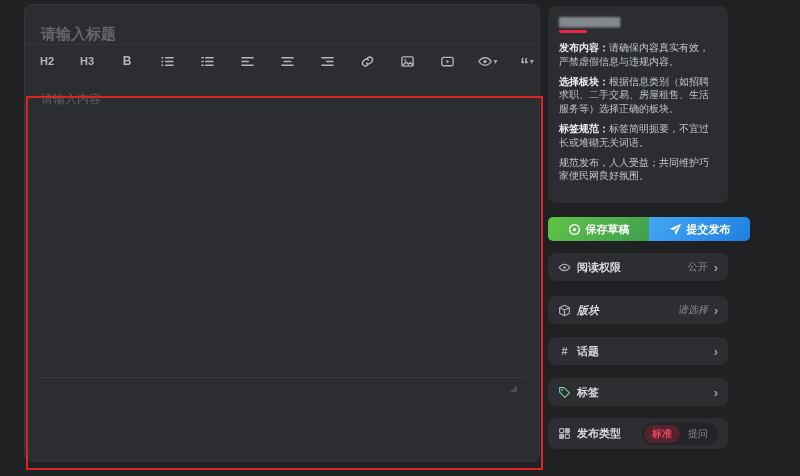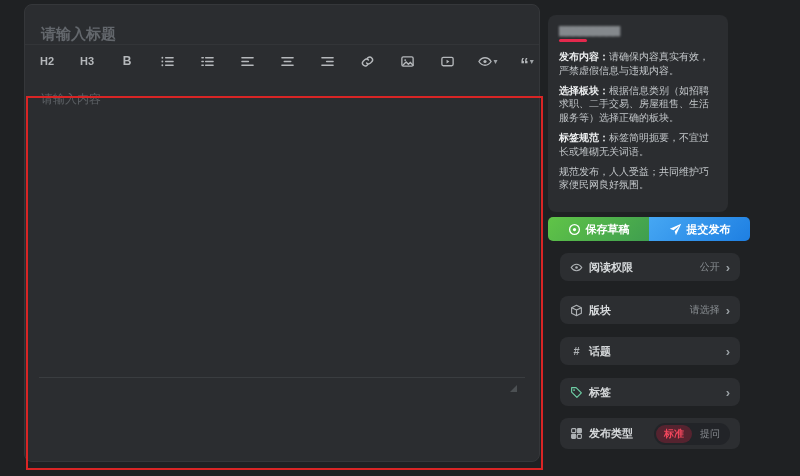--- a/index.html
+++ b/index.html
@@ -53,21 +53,21 @@
 
   
   .annotation-rect {
     position:absolute; left:26px; top:96px; width:517px; height:374px;
     border:2px solid #d92525; z-index:20; pointer-events:none;
   }
 
   
   .sidebar { position:absolute; left:548px; top:0; width:180px; }
   .guide-card {
-    position:absolute; left:0; top:15px; width:180px; height:197px;
+    position:absolute; left:0; top:6px; width:180px; height:197px;
     background:#2b2d30; border-radius:8px; padding:10px 11px; overflow:hidden;
   }
   .guide-title {
     font-size:10px; font-weight:700; color:#84888c;
     filter:blur(1.3px); letter-spacing:-1px; white-space:nowrap;
   }
   .guide-underline { width:28px; height:3px; background:#e4294d; border-radius:2px; margin:3px 0 8px 0; }
   .guide-p { font-size:10px; line-height:1.38; color:#c2c6c9; margin-bottom:6px; }
   .guide-p b { color:#eceeef; }
 
@@ -77,32 +77,32 @@
   }
   .btn {
     flex:1; display:flex; align-items:center; justify-content:center; gap:5px;
     font-size:11px; font-weight:700; color:#fff; cursor:pointer;
   }
   .btn-save { background:linear-gradient(135deg,#60c447,#3f9e4f); }
   .btn-submit { background:linear-gradient(135deg,#46a7f3,#1e7fe2); }
   .btn svg { display:block; }
 
   .opt-row {
-    position:absolute; left:12px; width:180px; height:28px;
+    position:absolute; left:0; width:180px; height:28px;
     background:#2c2e31; border-radius:8px;
     display:flex; align-items:center; padding:0 10px; gap:6px; cursor:pointer;
   }
   .opt-label { font-size:11px; font-weight:700; color:#d6d9db; flex:1; }
   .opt-value { font-size:10px; color:#8a8f93; }
   .opt-chevron { font-size:13px; font-weight:700; color:#9aa0a4; line-height:1; }
   .opt-icon { width:13px; display:flex; justify-content:center; color:#aeb2b5; font-size:11px; font-weight:700; }
   .opt-icon svg { display:block; }
 
   .row-perm   { top:253px; }
-  .row-board  { top:296px; }
+  .row-board  { top:296px;font-style:italic; }
   .row-topic  { top:337px; }
   .row-tag    { top:378px; }
   .row-type   { top:418px; height:31px;align-items:center; }
 
   .type-toggle {
     display:flex; align-items:center; background:#222428;
     border-radius:999px; padding:2px;
   }
   .chip { font-size:10px; padding:2px 8px; border-radius:999px; cursor:pointer; }
   .chip-active { background:#55232f; color:#f1465c; font-weight:700; }

